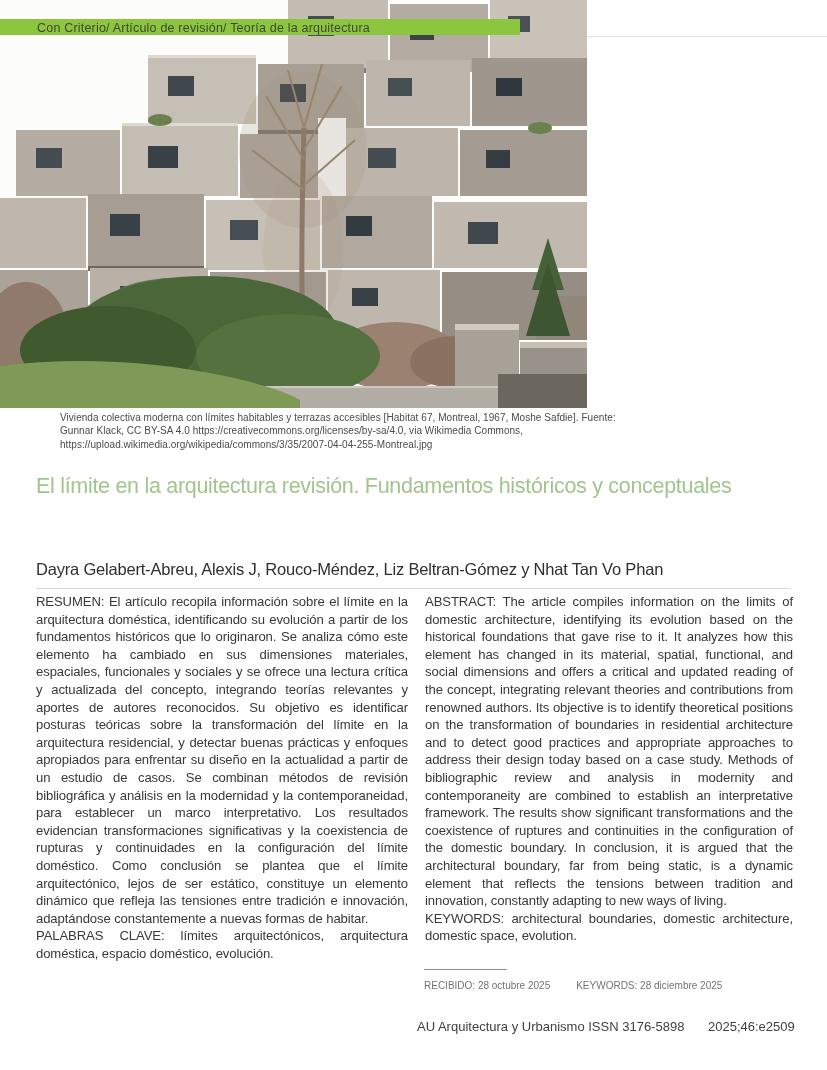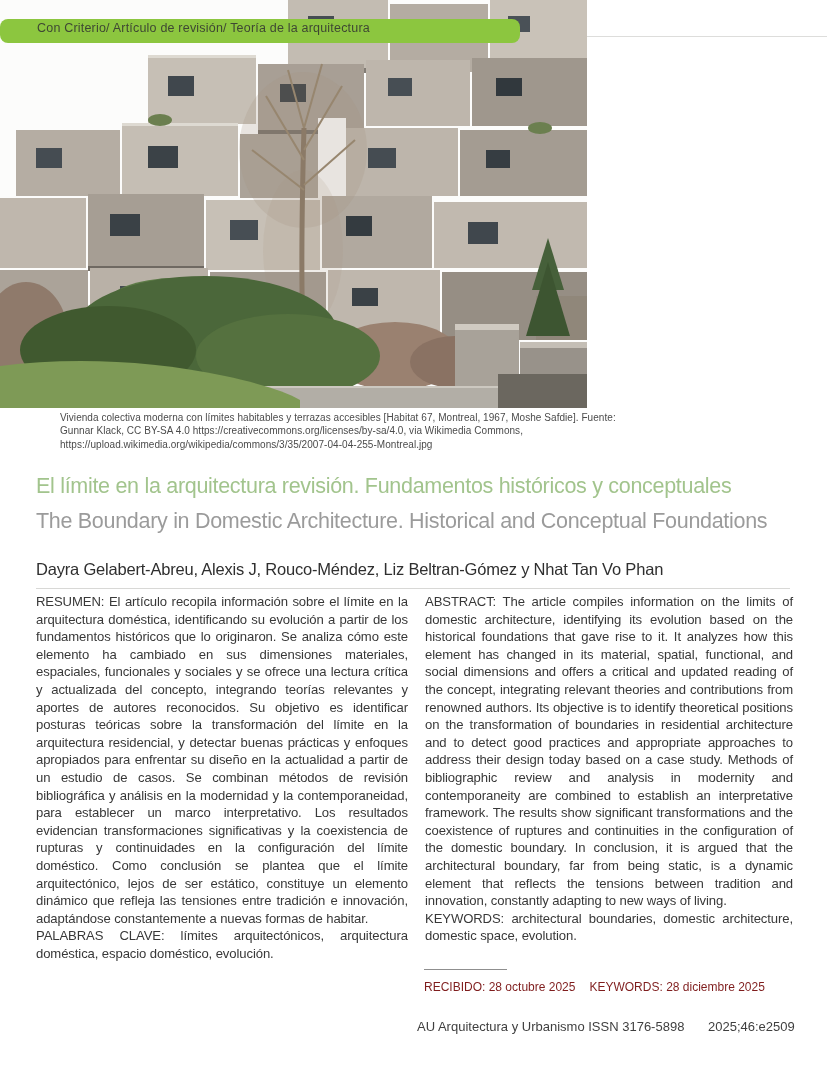--- a/index.html
+++ b/index.html
@@ -3,38 +3,38 @@
 <meta charset="utf-8">
 <style>
   html,body { margin:0; padding:0; background:#ffffff; }
   .page {
     position:relative; width:827px; height:1070px; background:#ffffff;
     font-family:"Liberation Sans", sans-serif; overflow:hidden;
   }
   .top-rule { position:absolute; left:520px; top:36px; width:307px; height:1px; background:#dddddb; }
   .photo { position:absolute; left:0; top:0; width:587px; height:408px; }
   .banner {
-    position:absolute; left:0; top:19px; width:520px; height:24px;
+    position:absolute; left:0; top:19px; width:520px; height:16px;
     background:#8cc63f; color:#3e4733; font-size:12.5px; line-height:18px;
-    padding-left:37px; box-sizing:border-box; letter-spacing:0.2px;border-radius:8px;
+    padding-left:37px; box-sizing:border-box; letter-spacing:0.2px;
   }
   .caption {
     position:absolute; left:36px; top:411px; width:556px;
     font-size:10px; line-height:13.4px; color:#4b4b4b; letter-spacing:0.05px;margin-left:24px;
   }
   .title-es { position:absolute; left:36px; top:474px; width:780px; font-size:21.5px; color:#a2c48d; letter-spacing:-0.3px; }
   .title-en { position:absolute; left:36px; top:509px; width:780px; font-size:21.5px; color:#9b9b9b; letter-spacing:-0.3px; }
   .authors  { position:absolute; left:36px; top:552px; width:780px; font-size:16.5px; color:#2f2f2f; letter-spacing:-0.2px;margin-top:8px; }
   .header-divider { position:absolute; left:36px; top:588px; width:754px; height:1px; background:#d8d8d6; }
   .col { position:absolute; top:593px; font-size:13.1px; line-height:17.6px; color:#383838; text-align:justify; letter-spacing:-0.1px; }
   .col p { margin:0; }
   .col-es { left:36px;  width:372px; }
   .col-en { left:425px; width:368px; }
   .dates-divider { position:absolute; left:424px; top:969px; width:83px; height:1px; background:#8f8f8f; }
-  .dates { position:absolute; left:424px; top:980px; font-size:12px; color:#7f1d1d; display:flex; gap:14px; white-space:nowrap; }
+  .dates { position:absolute; left:424px; top:980px; font-size:10px; color:#737373; display:flex; gap:26px; white-space:nowrap; }
   .journal { position:absolute; left:417px; top:1019px; font-size:13px; color:#3f3f3f; white-space:nowrap; }
   .issue   { position:absolute; left:708px; top:1019px; font-size:13px; color:#3f3f3f; white-space:nowrap; }
 </style>
 </head>
 <body>
 
 <div class="page">
 
   <div class="top-rule"></div>
 
@@ -132,21 +132,20 @@
     <rect x="498" y="374" width="89" height="34" fill="#6b675f"></rect>
   </svg>
 
   <div class="banner">
     <span>Con Criterio/ Artículo de revisión/ Teoría de la arquitectura</span>
   </div>
 
   <div class="caption">Vivienda colectiva moderna con límites habitables y terrazas accesibles [Habitat 67, Montreal, 1967, Moshe Safdie]. Fuente: Gunnar Klack, CC BY-SA 4.0 https://creativecommons.org/licenses/by-sa/4.0, via Wikimedia Commons, https://upload.wikimedia.org/wikipedia/commons/3/35/2007-04-04-255-Montreal.jpg</div>
 
   <div class="title-es">El límite en la arquitectura revisión. Fundamentos históricos y conceptuales</div>
-  <div class="title-en">The Boundary in Domestic Architecture. Historical and Conceptual Foundations</div>
   <div class="authors">Dayra Gelabert-Abreu, Alexis J, Rouco-Méndez, Liz Beltran-Gómez y Nhat Tan Vo Phan</div>
 
   <div class="header-divider"></div>
 
   <div class="col col-es">
     <p>RESUMEN: El artículo recopila información sobre el límite en la arquitectura doméstica, identificando su evolución a partir de los fundamentos históricos que lo originaron. Se analiza cómo este elemento ha cambiado en sus dimensiones materiales, espaciales, funcionales y sociales y se ofrece una lectura crítica y actualizada del concepto, integrando teorías relevantes y aportes de autores reconocidos. Su objetivo es identificar posturas teóricas sobre la transformación del límite en la arquitectura residencial, y detectar buenas prácticas y enfoques apropiados para enfrentar su diseño en la actualidad a partir de un estudio de casos. Se combinan métodos de revisión bibliográfica y análisis en la modernidad y la contemporaneidad, para establecer un marco interpretativo. Los resultados evidencian transformaciones significativas y la coexistencia de rupturas y continuidades en la configuración del límite doméstico. Como conclusión se plantea que el límite arquitectónico, lejos de ser estático, constituye un elemento dinámico que refleja las tensiones entre tradición e innovación, adaptándose constantemente a nuevas formas de habitar.</p>
     <p>PALABRAS CLAVE: límites arquitectónicos, arquitectura doméstica, espacio doméstico, evolución.</p>
   </div>
 
   <div class="col col-en">

